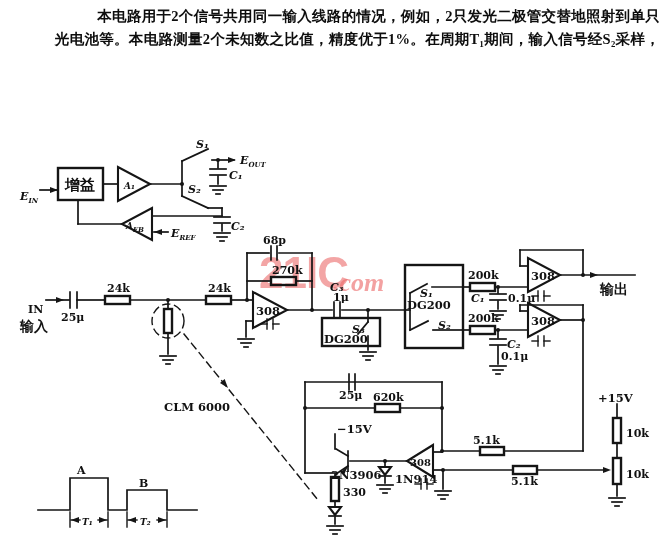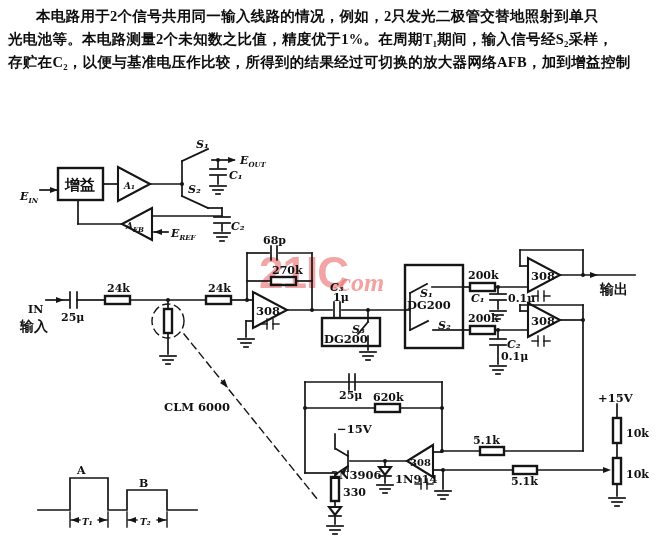--- a/index.html
+++ b/index.html
@@ -1,20 +1,20 @@
 <!DOCTYPE html>
 <html><head>
 <meta charset="utf-8">
 <style>
   html,body{margin:0;padding:0;background:#e8e8e8;}
   .page{position:relative;width:665px;height:543px;background:#ffffff;overflow:hidden;
         font-family:"Liberation Serif","DejaVu Serif",serif;}
   .para{position:absolute;left:8px;top:5px;width:652px;color:#0d0d0d;
         font-weight:700;font-size:14.5px;line-height:23px;letter-spacing:.3px;}
-  .pline{white-space:nowrap;}
+  .pline{white-space:nowrap;text-align:right;}
   .indent{text-indent:28px;}
   
   .wm{position:absolute;left:0;top:0;width:665px;height:543px;pointer-events:none;}
   .wm-brand{position:absolute;left:259px;top:248px;font-size:44px;font-weight:800;
         color:rgba(236,110,110,.62);letter-spacing:-1px;font-family:"Liberation Sans",sans-serif;}
   .wm-site{position:absolute;left:336px;top:253px;font-size:16px;font-weight:800;
         color:rgba(222,70,70,.85);border:2px solid rgba(236,120,120,.55);padding:0 3px;
         font-family:"Liberation Sans",sans-serif;}
   .wm-suffix{position:absolute;left:333px;top:268px;font-size:26px;font-weight:700;font-style:italic;
         color:rgba(236,110,110,.65);}
@@ -37,21 +37,20 @@
   .cjkbox{font:700 15px "Liberation Serif",serif;}
 </style>
 </head>
 <body>
 
 <div class="page">
 
   <div class="para">
     <div class="pline indent">本电路用于2个信号共用同一输入线路的情况，例如，2只发光二极管交替地照射到单只</div>
     <div class="pline">光电池等。本电路测量2个未知数之比值，精度优于1%。在周期T₁期间，输入信号经S₂采样，</div>
-    <div class="pline">存贮在C₂，以便与基准电压作比较，所得到的结果经过可切换的放大器网络AFB，加到增益控制</div>
   </div>
 
   <div class="wm">
     <span class="wm-brand">21IC</span>
     <span class="wm-suffix">.com</span>
   </div>
 
   <svg width="665" height="543" viewBox="0 0 665 543">
     <defs>
       <g id="gnd">

